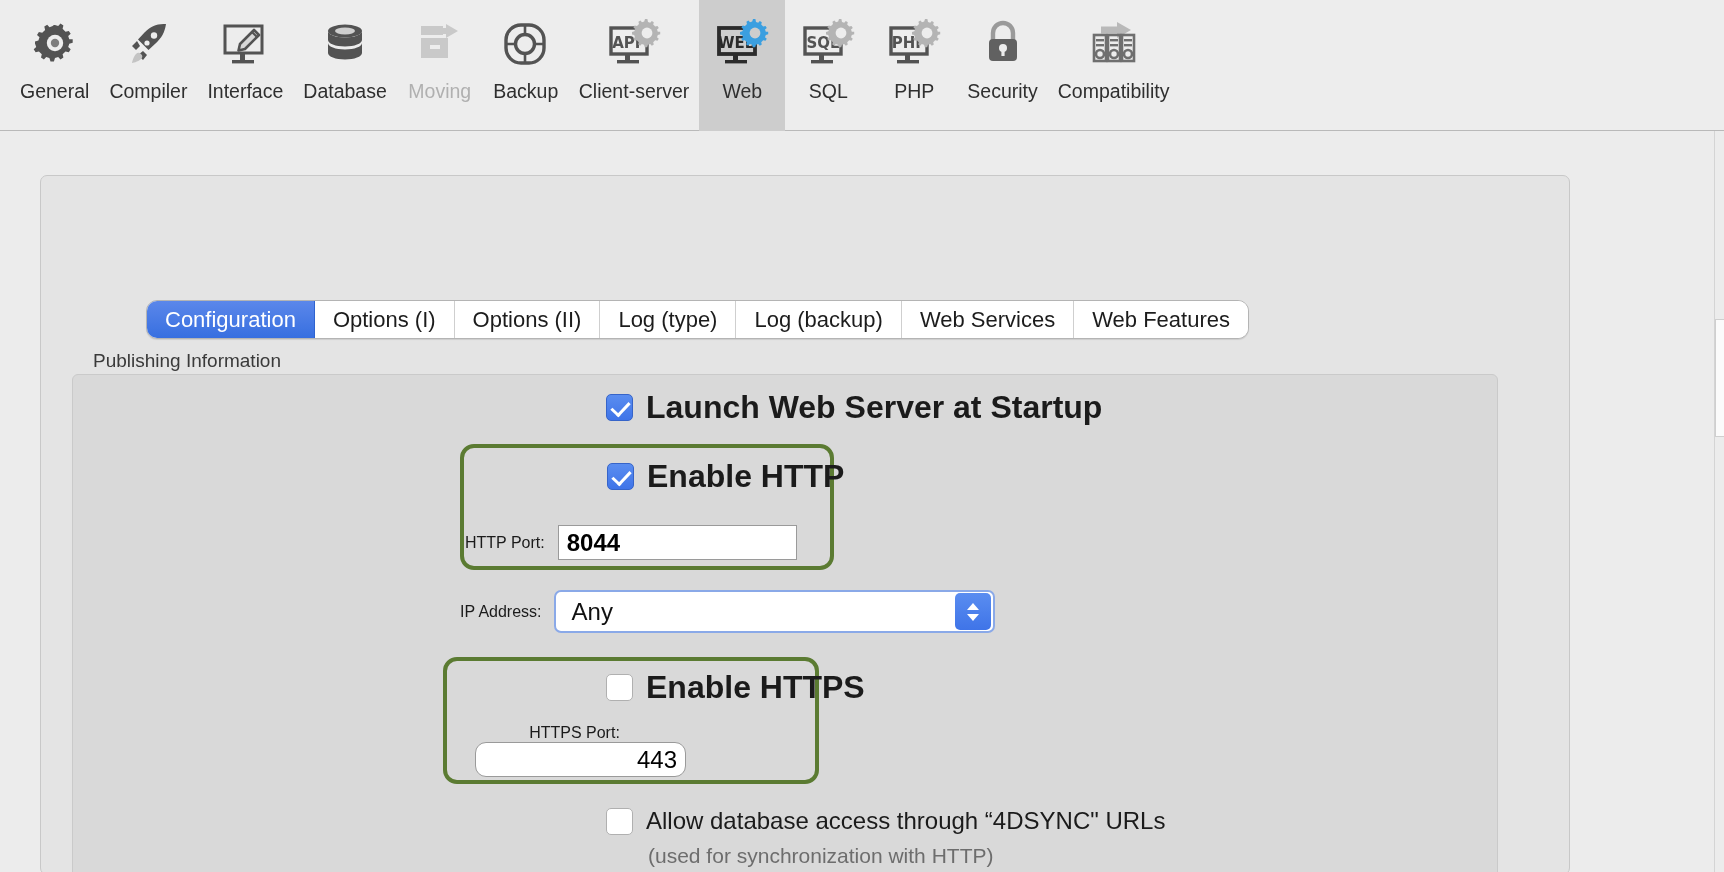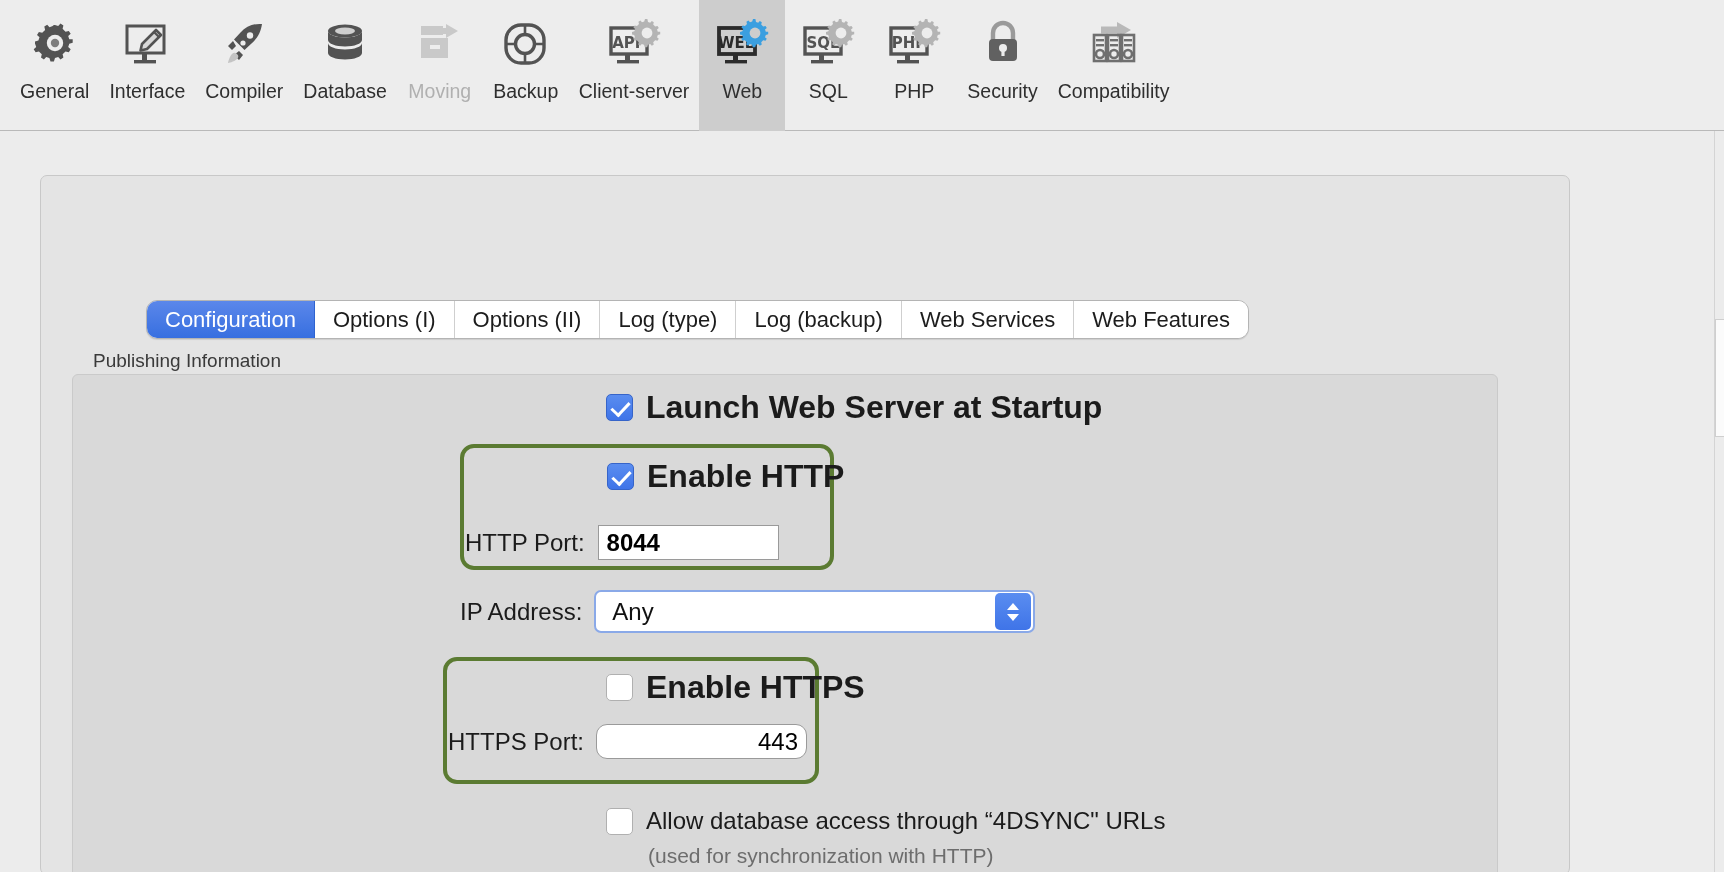--- a/index.html
+++ b/index.html
@@ -151,21 +151,21 @@
   .cb-label {
     font-size:32px;
     font-weight:bold;
     color:#1b1b1b;
     margin-left:13px;
     white-space:nowrap;
   }
   .cb-label.reg { font-weight:normal; }
 
   .field-label {
-    font-size:24px;
+    font-size:16px;
     color:#1b1b1b;
     white-space:nowrap;
   }
 
   .txt {
     background:#ffffff;
     border:1px solid #9a9a9a;
     height:35px;
     font-size:24px;
     color:#000;
@@ -257,41 +257,41 @@
         <circle cx="27" cy="25" r="8.2" fill="#ededed"></circle>
         <circle cx="27" cy="25" r="4.2" fill="#7d7d7d"></circle>
       </svg>
     </div>
     <div class="tb-label">General</div>
   </div>
 
   <div class="tb-item">
     <div class="tb-icon">
       <svg width="54" height="54" viewBox="0 0 54 54">
+        <path fill="#535353" d="M45 6c-8.5-.8-16 2.5-21.5 8.5l-6.5 7 10.5 10.5 7-6.5C40.5 20 43.8 14.5 45 6z"></path>
+        <circle cx="33" cy="17.5" r="3.2" fill="#ededed"></circle>
+        <circle cx="26" cy="25" r="2.6" fill="#ededed"></circle>
+        <path fill="#535353" d="M16 23l-5 5 4 4 4-4zM22 33l4 4-4 5-5-5z"></path>
+        <path fill="#c4c4c4" d="M15 36c-3 3-4 9-4 9s6-1 9-4c1.8-1.8 1.8-3.5 0-5s-3.2-1.8-5 0z"></path>
+      </svg>
+    </div>
+    <div class="tb-label">Compiler</div>
+  </div>
+
+  <div class="tb-item">
+    <div class="tb-icon">
+      <svg width="54" height="54" viewBox="0 0 54 54">
         <rect x="7" y="8" width="37" height="27" fill="none" stroke="#535353" stroke-width="3"></rect>
         <rect x="22" y="35" width="5" height="7" fill="#535353"></rect>
         <rect x="14" y="42" width="22" height="3.4" fill="#535353"></rect>
         <path d="M22 26l14-14 5 5-14 14-6.5 1.5z" fill="#d8d8d8" stroke="#535353" stroke-width="2.6" stroke-linejoin="round"></path>
         <path d="M34 14l5 5" stroke="#535353" stroke-width="2.2"></path>
       </svg>
     </div>
     <div class="tb-label">Interface</div>
-  </div>
-
-  <div class="tb-item">
-    <div class="tb-icon">
-      <svg width="54" height="54" viewBox="0 0 54 54">
-        <path fill="#535353" d="M45 6c-8.5-.8-16 2.5-21.5 8.5l-6.5 7 10.5 10.5 7-6.5C40.5 20 43.8 14.5 45 6z"></path>
-        <circle cx="33" cy="17.5" r="3.2" fill="#ededed"></circle>
-        <circle cx="26" cy="25" r="2.6" fill="#ededed"></circle>
-        <path fill="#535353" d="M16 23l-5 5 4 4 4-4zM22 33l4 4-4 5-5-5z"></path>
-        <path fill="#c4c4c4" d="M15 36c-3 3-4 9-4 9s6-1 9-4c1.8-1.8 1.8-3.5 0-5s-3.2-1.8-5 0z"></path>
-      </svg>
-    </div>
-    <div class="tb-label">Compiler</div>
   </div>
 
   <div class="tb-item">
     <div class="tb-icon">
       <svg width="54" height="54" viewBox="0 0 54 54">
         <ellipse cx="27" cy="13" rx="17" ry="6.5" fill="#535353"></ellipse>
         <ellipse cx="27" cy="13" rx="10" ry="3.4" fill="#cfcfcf"></ellipse>
         <path fill="#535353" d="M10 13v9c0 3.6 7.6 6.5 17 6.5s17-2.9 17-6.5v-9c0 3.6-7.6 6.5-17 6.5S10 16.6 10 13z"></path>
         <path fill="#535353" d="M10 25v10c0 3.6 7.6 6.5 17 6.5s17-2.9 17-6.5V25c0 3.6-7.6 6.5-17 6.5S10 28.6 10 25z"></path>
       </svg>
@@ -444,42 +444,42 @@
 
     <div class="annot" style="left:387px; top:69px; width:374px; height:126px;"></div>
 
     <div class="row" style="left:534px; top:83px;">
       <span class="cb on"></span>
       <span class="cb-label">Enable HTTP</span>
     </div>
 
     <div class="row" style="left:392px; top:150px;">
       <span class="field-label">HTTP Port:</span>
-      <span class="txt bold" style="width:181px; margin-left:13px;">8044</span>
+      <span class="txt bold" style="width:239px; margin-left:13px;">8044</span>
     </div>
 
     <div class="row" style="left:387px; top:215px;">
       <span class="field-label">IP Address:</span>
       <span class="popup-wrap" style="width:441px; margin-left:12px;">
         <span class="popup-text">Any</span>
         <span class="stepper">
           <span class="ar up"></span>
             <span class="ar dn"></span>
         </span>
       </span>
     </div>
 
     <div class="annot" style="left:370px; top:282px; width:376px; height:127px;"></div>
 
     <div class="row" style="left:533px; top:294px;">
       <span class="cb off"></span>
       <span class="cb-label">Enable HTTPS</span>
     </div>
 
-    <div class="row" style="left:375px; top:349px;">
+    <div class="row" style="left:390px; top:349px;flex-direction:column;">
       <span class="field-label">HTTPS Port:</span>
       <span class="txt right" style="width:211px; margin-left:12px;">443</span>
     </div>
 
     <div class="row" style="left:533px; top:432px;">
       <span class="cb off"></span>
       <span class="cb-label reg" style="font-size:24px;">Allow database access through “4DSYNC" URLs</span>
     </div>
 
     <div class="sub-note" style="left:575px; top:469px;">(used for synchronization with HTTP)</div>

